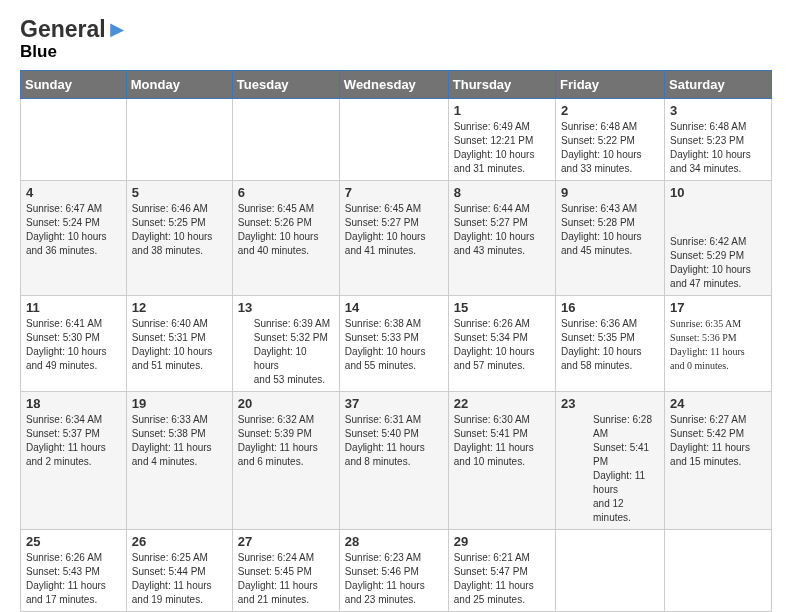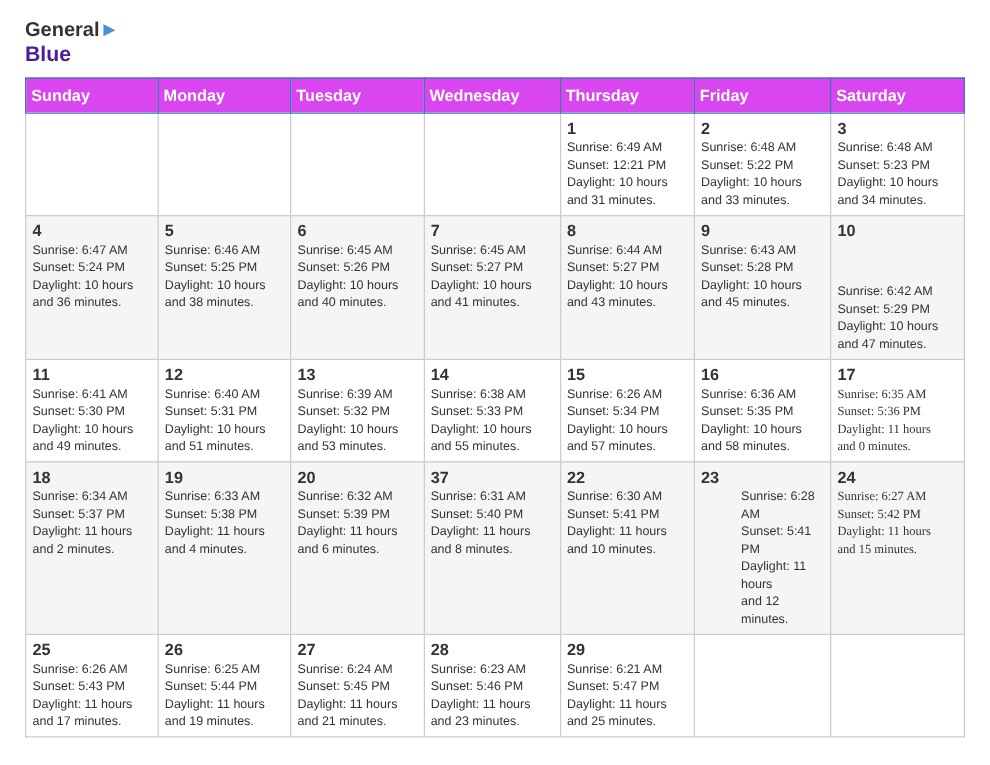--- a/index.html
+++ b/index.html
@@ -33,21 +33,21 @@
     .location-title {
       font-size: 16px;
       color: #555;
     }
     .calendar {
       width: 100%;
       border-collapse: collapse;
       border: 1px solid #ccc;
     }
     .calendar th {
-      background-color: #d946ef;
+      background-color: #737373;
       color: #fff;
       font-size: 13px;
       font-weight: bold;
       padding: 6px 4px;
       text-align: left;
       border: 1px solid #3a76b8;
     }
     .calendar td {
       vertical-align: top;
       border: 1px solid #ccc;
@@ -75,22 +75,22 @@
     .empty-cell {
       background: #f9f9f9;
     }
   </style>
 </head>
 <body>
 
 <div class="header-area">
   <div class="logo">
   <div style="line-height:1.15">
-    <div style="font-size:16px;font-weight:bold;color:#333;">General<span style="color:#4a90d9;">►</span></div>
-    <div style="font-size:17px;font-weight:bold;color:#4c1d95;">Blue</div>
+    <div style="font-size:23px;font-weight:bold;color:#333;">General<span style="color:#4a90d9;">►</span></div>
+    <div style="font-size:17px;font-weight:bold;color:#000000;">Blue</div>
   </div>
 </div>
   <div class="title-area">
     <div class="month-title"></div>
     <div class="location-title"></div>
   </div>
 </div>
 
 <table class="calendar">
   <thead>
@@ -193,21 +193,21 @@
         </td>
         <td>
           <span class="day-number">12</span>
           <div class="day-info" style="white-space: pre-line;">Sunrise: 6:40 AM
 Sunset: 5:31 PM
 Daylight: 10 hours
 and 51 minutes.</div>
         </td>
         <td>
           <span class="day-number">13</span>
-          <div class="day-info" style="white-space: pre-line;">Sunrise: 6:39 AM
+          <div class="day-info" style="white-space: pre-line; margin-left: 16px;">Sunrise: 6:39 AM
 Sunset: 5:32 PM
 Daylight: 10 hours
 and 53 minutes.</div>
         </td>
         <td>
           <span class="day-number">14</span>
           <div class="day-info" style="white-space: pre-line;">Sunrise: 6:38 AM
 Sunset: 5:33 PM
 Daylight: 10 hours
 and 55 minutes.</div>
@@ -272,21 +272,21 @@
         </td>
         <td>
           <span class="day-number">23</span>
           <div class="day-info" style="white-space: pre-line; margin-left: 32px;">Sunrise: 6:28 AM
 Sunset: 5:41 PM
 Daylight: 11 hours
 and 12 minutes.</div>
         </td>
         <td>
           <span class="day-number">24</span>
-          <div class="day-info" style="white-space: pre-line; font-family: Liberation Serif, serif;">Sunrise: 6:27 AM
+          <div class="day-info" style="white-space: pre-line;">Sunrise: 6:27 AM
 Sunset: 5:42 PM
 Daylight: 11 hours
 and 15 minutes.</div>
         </td>
       </tr>
       <tr>
         <td>
           <span class="day-number">25</span>
           <div class="day-info" style="white-space: pre-line;">Sunrise: 6:26 AM
 Sunset: 5:43 PM

